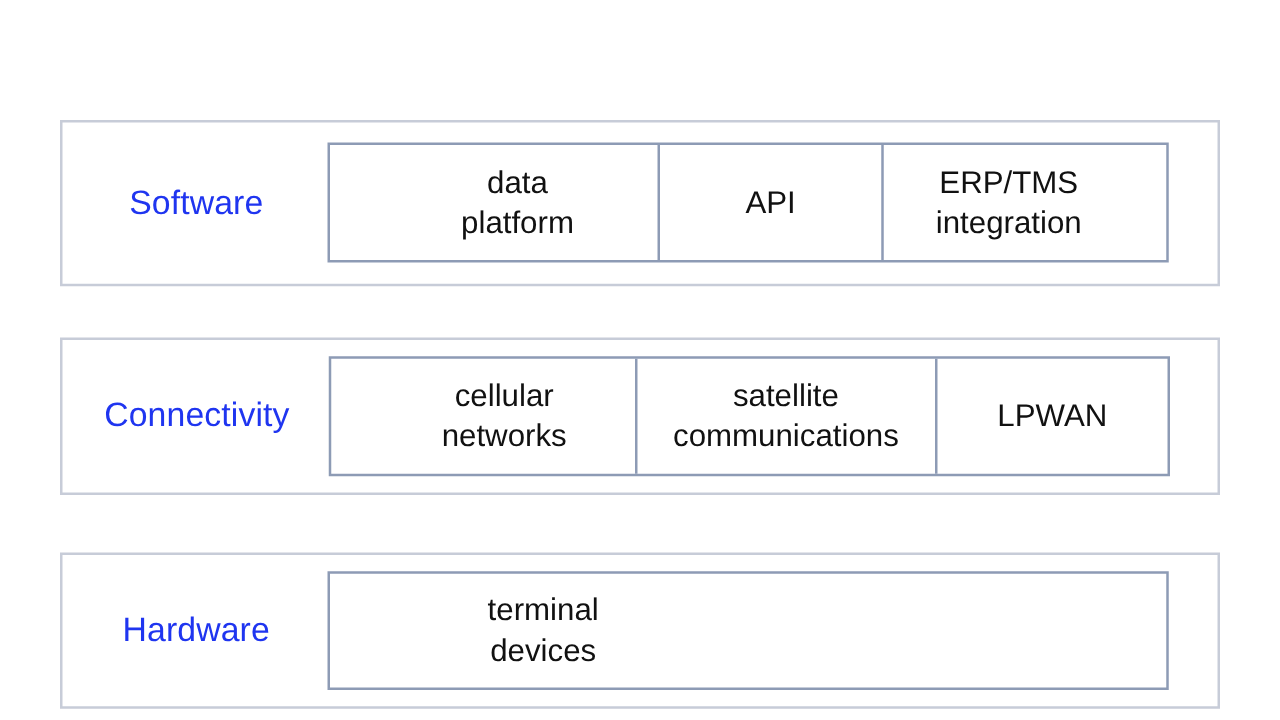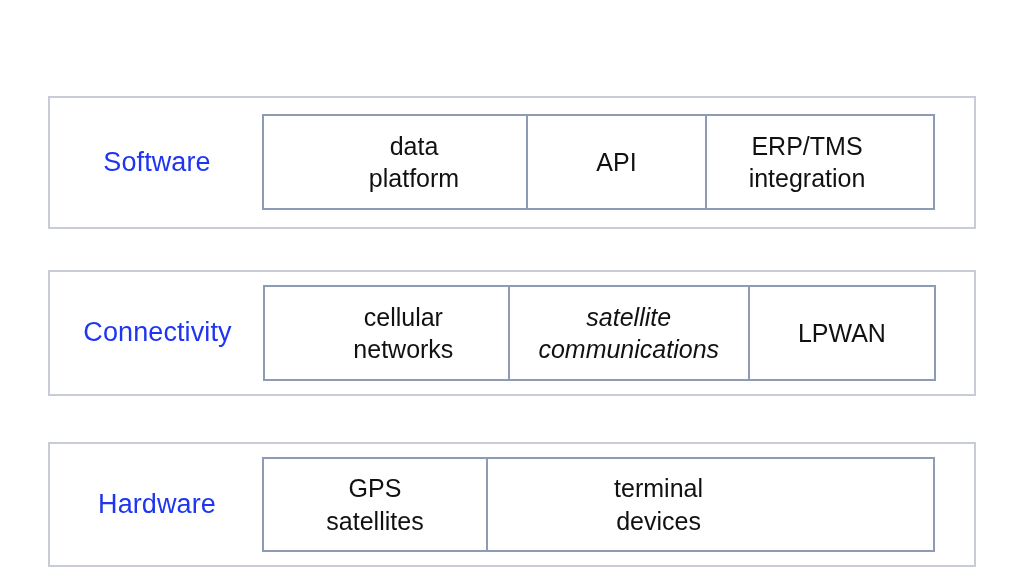--- a/index.html
+++ b/index.html
@@ -88,21 +88,21 @@
   #table-0            { left: 262px; top: 70px;  width: 673px; height: 96px; }
   #table-0 .cell-0    { width: 264px; padding-left: 44px; }
   #table-0 .cell-1    { width: 179px; }
   #table-0 .cell-2    { width: 200px; }
 
   
   #layer-row-1        { left: 48px;  top: 226px; width: 928px; height: 126px; }
   #layer-row-1 .layer-label { width: 215px; height: 96px; }
   #table-1            { left: 263px; top: 241px; width: 673px; height: 96px; padding-left: 34px; }
   #table-1 .cell-0    { width: 215px; }
-  #table-1 .cell-1    { width: 245px; font-style: italic; }
+  #table-1 .cell-1    { width: 245px; }
   #table-1 .cell-2    { width: 188px; }
 
   
   #layer-row-2        { left: 48px;  top: 398px; width: 928px; height: 125px; }
   #layer-row-2 .layer-label { width: 214px; height: 125px; }
   #table-2            { left: 262px; top: 413px; width: 673px; height: 95px; }
   #table-2 .cell-0    { width: 224px; }
   #table-2 .cell-1    { width: 224px; }
   #table-2 .cell-2    { width: 221px; justify-content: flex-end; }
 
@@ -152,24 +152,20 @@
     </div>
     <div class="component-cell cell-2">
       <span class="cell-text">LPWAN</span>
     </div>
   </div>
 
   <div class="layer-row" id="layer-row-2">
     <div class="layer-label">Hardware</div>
   </div>
   <div class="component-table" id="table-2">
-    <div class="component-cell cell-0">
-      <span class="cell-text">GPS
-satellites</span>
-    </div>
     <div class="component-cell cell-2">
       <span class="cell-text">terminal
 devices</span>
     </div>
   </div>
 
   <div id="bottom-rule"></div>
 
 </div>
 

